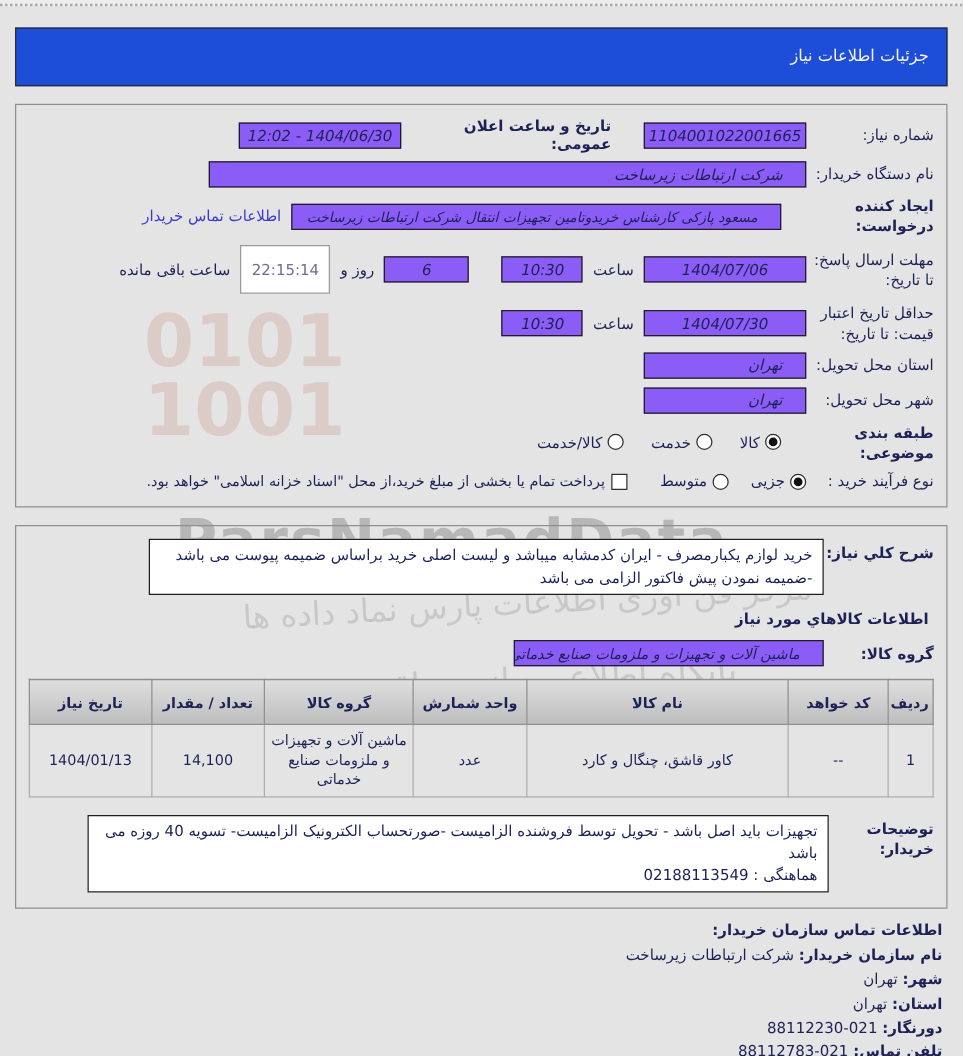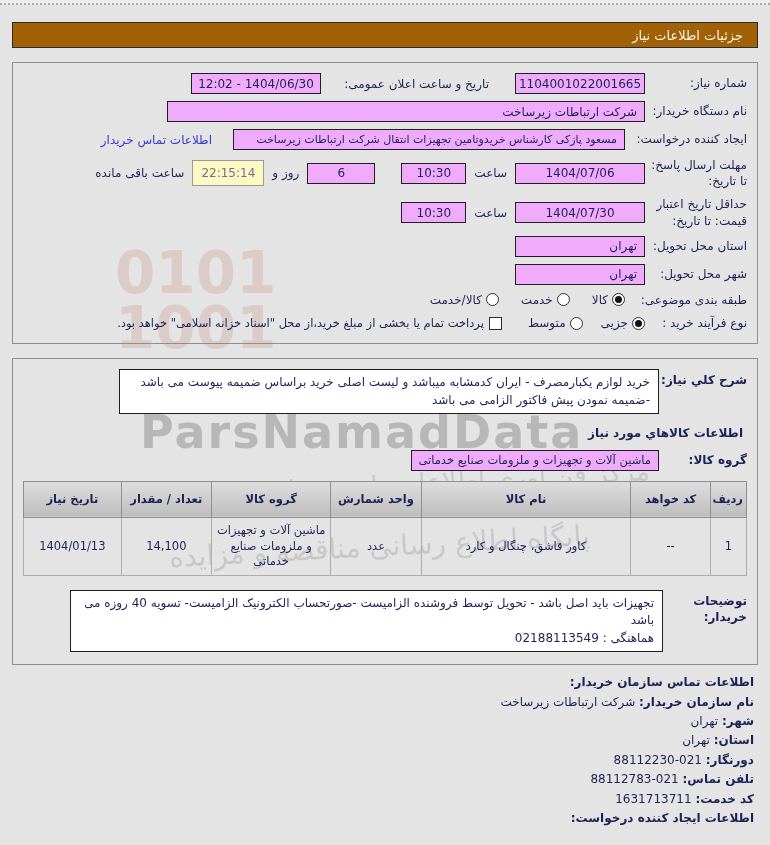--- a/index.html
+++ b/index.html
@@ -11,64 +11,65 @@
     font-size: 12px;
     color: #1c2256;
     direction: rtl;
     position: relative;
     overflow: hidden;
   }
   .top-dotted { height: 5px; border-bottom: 2px dotted #a9a9a9; background:#ededed; }
 
   .title-bar {
     margin: 17px 12px 0 12px;
-    height: 26px;
-    background: #a16207;
+    height: 47px;
+    background: #1d4ed8;
     border: 1px solid #2b2b2b;
     color: #f7f3ea;
     display: flex; align-items: center;
     padding-right: 14px;
     font-size: 13px;
   }
 
   .groupbox {
     margin: 14px 12px 0 12px;
     border: 1px solid #8f8f8f;
     background: transparent;
     padding: 10px 10px 12px 10px;
     position: relative;
     z-index: 2;
   }
   .row { display: flex; align-items: center; margin-bottom: 7px; }
   .row:last-child { margin-bottom: 0; }
   .lbl { width: 102px; flex: 0 0 102px; line-height: 1.35; }
-  .lbl-wide { width: 122px; flex: 0 0 122px; }
+  .lbl-wide { width: 122px; flex: 0 0 122px; font-weight: bold; }
   .ibox {
-    background: #f0abfc;
+    background: #8b5cf6;
     border: 1px solid #1f1f1f;
     height: 21px;
-    padding: 2px 7px;
+    padding: 2px 18px;
     color: #1c2256;
     display: flex; align-items: center;
     white-space: nowrap;
     overflow: hidden;
+    font-style: italic;
   }
   .center { justify-content: center; }
   .w140 { width: 130px; } .w130 { width: 130px; } .w65 { width: 65px; }
   .w68 { width: 68px; } .wlong { width: 478px; } .wcreator { width: 392px; }
   .gap { margin-right: 26px; }
   .sm-gap { margin-right: 8px; }
   .countdown {
-    background: #fef9c3;
+    background: #ffffff;
     border: 1px solid #9a9a9a;
     color: #6f6f93;
-    height: 26px; width: 72px;
+    height: 39px; width: 72px;
     display: flex; align-items: center; justify-content: center;
   }
-  .link { color: #3a3ace; cursor: pointer; margin-right: 21px; white-space: nowrap; }
+  .link { color: #3a3ace; cursor: pointer; margin-right: 8px; white-space: nowrap; }
 
   .radio {
     width: 13px; height: 13px; border-radius: 50%;
     border: 1px solid #2f2f2f; background: #fff;
     display: inline-flex; align-items: center; justify-content: center;
     margin-left: 4px; flex: 0 0 13px;
   }
   .radio.checked::after { content:""; width: 7px; height: 7px; border-radius: 50%; background: #111; }
   .checkbox {
     width: 13px; height: 13px; border: 1px solid #2f2f2f; background: #fff;

